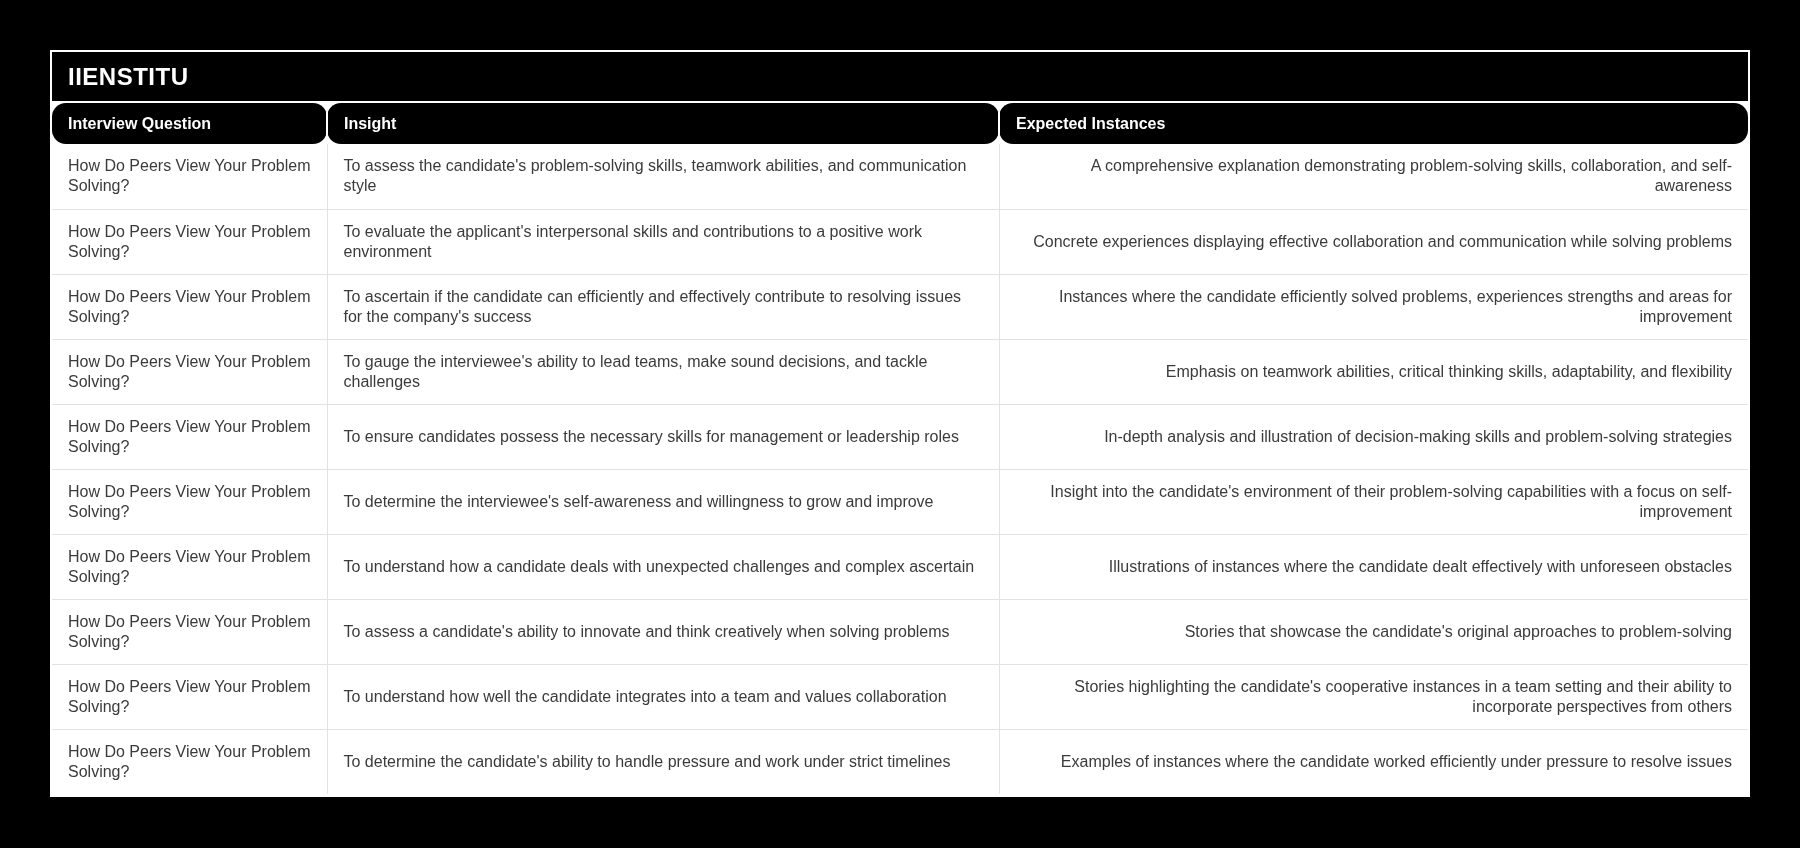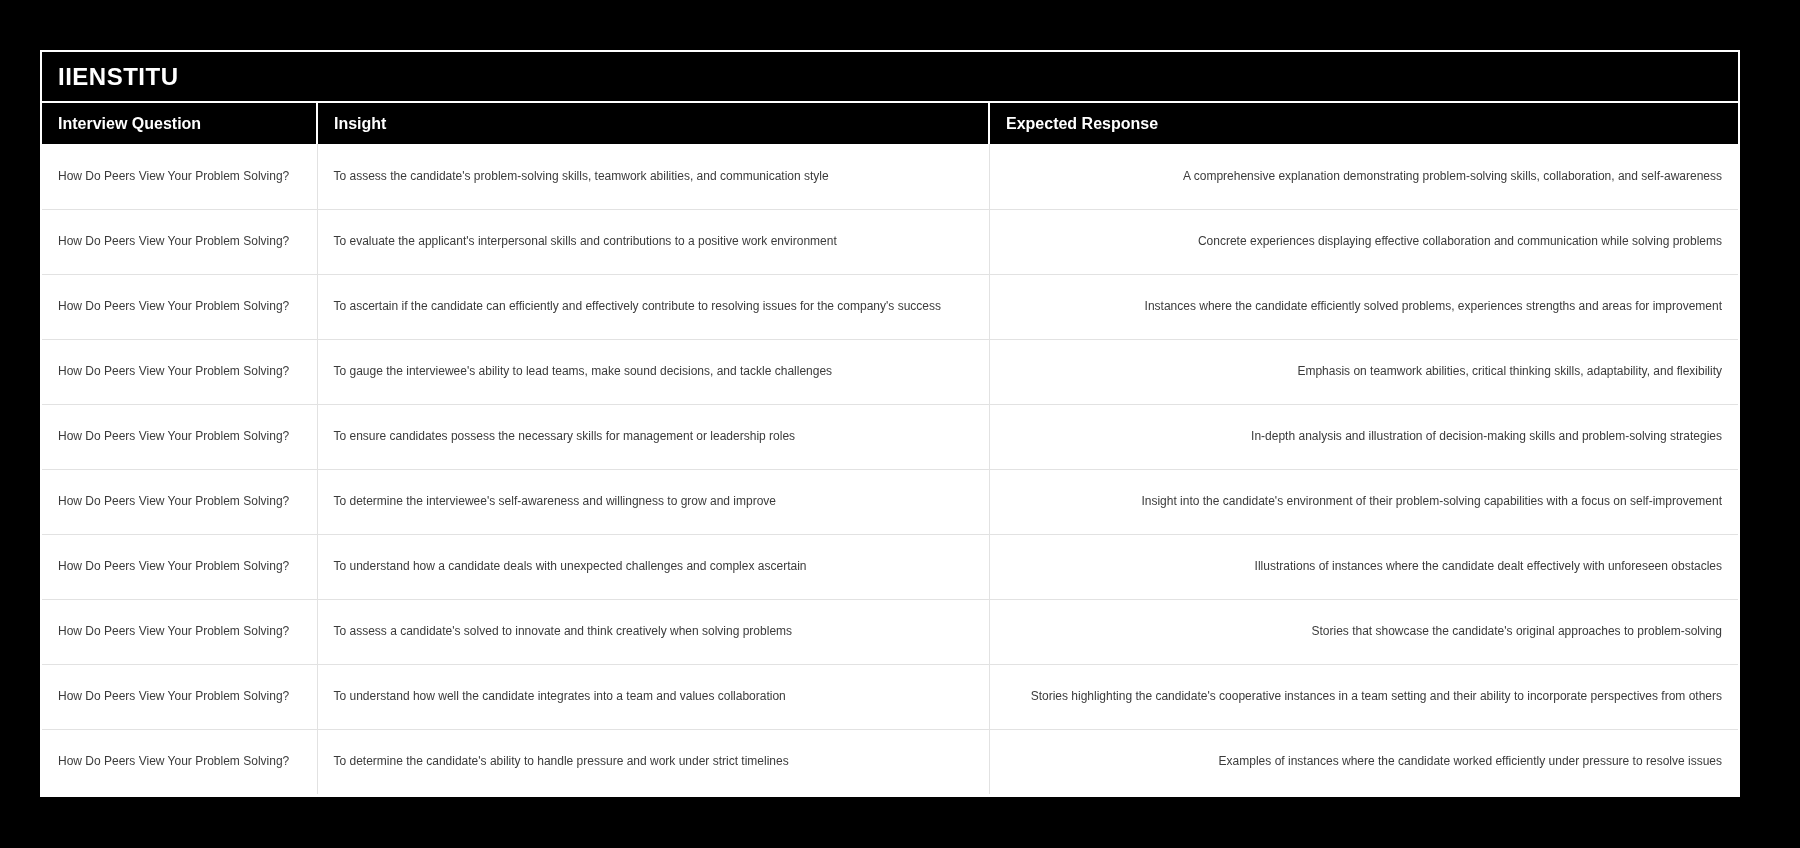--- a/index.html
+++ b/index.html
@@ -6,21 +6,21 @@
     margin: 0;
     padding: 0;
     background: #000000;
     width: 1800px;
     height: 848px;
     overflow: hidden;
     font-family: "Liberation Sans", "DejaVu Sans", sans-serif;
   }
   .table-frame {
     position: absolute;
-    left: 40px;
+    left: 50px;
     top: 50px;
     width: 1700px;
     height: 747px;
     box-sizing: border-box;
     border: 2px solid #ffffff;
     background: #ffffff;
     overflow: hidden;
   }
   .brand-bar {
     height: 51px;
@@ -47,26 +47,27 @@
     background: #000000;
     color: #ffffff;
     text-align: left;
     font-size: 16px;
     font-weight: 700;
     height: 41px;
     padding: 0 16px;
     box-sizing: border-box;
     border-right: 2px solid #ffffff;
     vertical-align: middle;
+    border-radius: 14px;
   }
   .data-table thead th:last-child { border-right: none; }
   .data-table tbody td {
     background: #ffffff;
     color: #3b3b3b;
-    font-size: 12px;
+    font-size: 16px;
     line-height: 1.25;
     height: 65px;
     padding: 8px 16px;
     box-sizing: border-box;
     vertical-align: middle;
     border-top: 1px solid #e2e2e2;
     border-right: 1px solid #e2e2e2;
     word-wrap: break-word;
   }
   .data-table tbody td:last-child { border-right: none; text-align: right; }
@@ -82,21 +83,21 @@
   <table class="data-table">
     <colgroup>
       <col class="c-question">
       <col class="c-purpose">
       <col class="c-expected">
     </colgroup>
     <thead>
       <tr>
         <th>Interview Question</th>
         <th>Insight</th>
-        <th>Expected Response</th>
+        <th>Expected Instances</th>
       </tr>
     </thead>
     <tbody>
         <tr>
           <td>How Do Peers View Your Problem Solving?</td>
           <td>To assess the candidate's problem-solving skills, teamwork abilities, and communication style</td>
           <td>A comprehensive explanation demonstrating problem-solving skills, collaboration, and self-awareness</td>
         </tr>
         <tr>
           <td>How Do Peers View Your Problem Solving?</td>
@@ -123,21 +124,21 @@
           <td>To determine the interviewee's self-awareness and willingness to grow and improve</td>
           <td>Insight into the candidate's environment of their problem-solving capabilities with a focus on self-improvement</td>
         </tr>
         <tr>
           <td>How Do Peers View Your Problem Solving?</td>
           <td>To understand how a candidate deals with unexpected challenges and complex ascertain</td>
           <td>Illustrations of instances where the candidate dealt effectively with unforeseen obstacles</td>
         </tr>
         <tr>
           <td>How Do Peers View Your Problem Solving?</td>
-          <td>To assess a candidate's solved to innovate and think creatively when solving problems</td>
+          <td>To assess a candidate's ability to innovate and think creatively when solving problems</td>
           <td>Stories that showcase the candidate's original approaches to problem-solving</td>
         </tr>
         <tr>
           <td>How Do Peers View Your Problem Solving?</td>
           <td>To understand how well the candidate integrates into a team and values collaboration</td>
           <td>Stories highlighting the candidate's cooperative instances in a team setting and their ability to incorporate perspectives from others</td>
         </tr>
         <tr>
           <td>How Do Peers View Your Problem Solving?</td>
           <td>To determine the candidate's ability to handle pressure and work under strict timelines</td>

